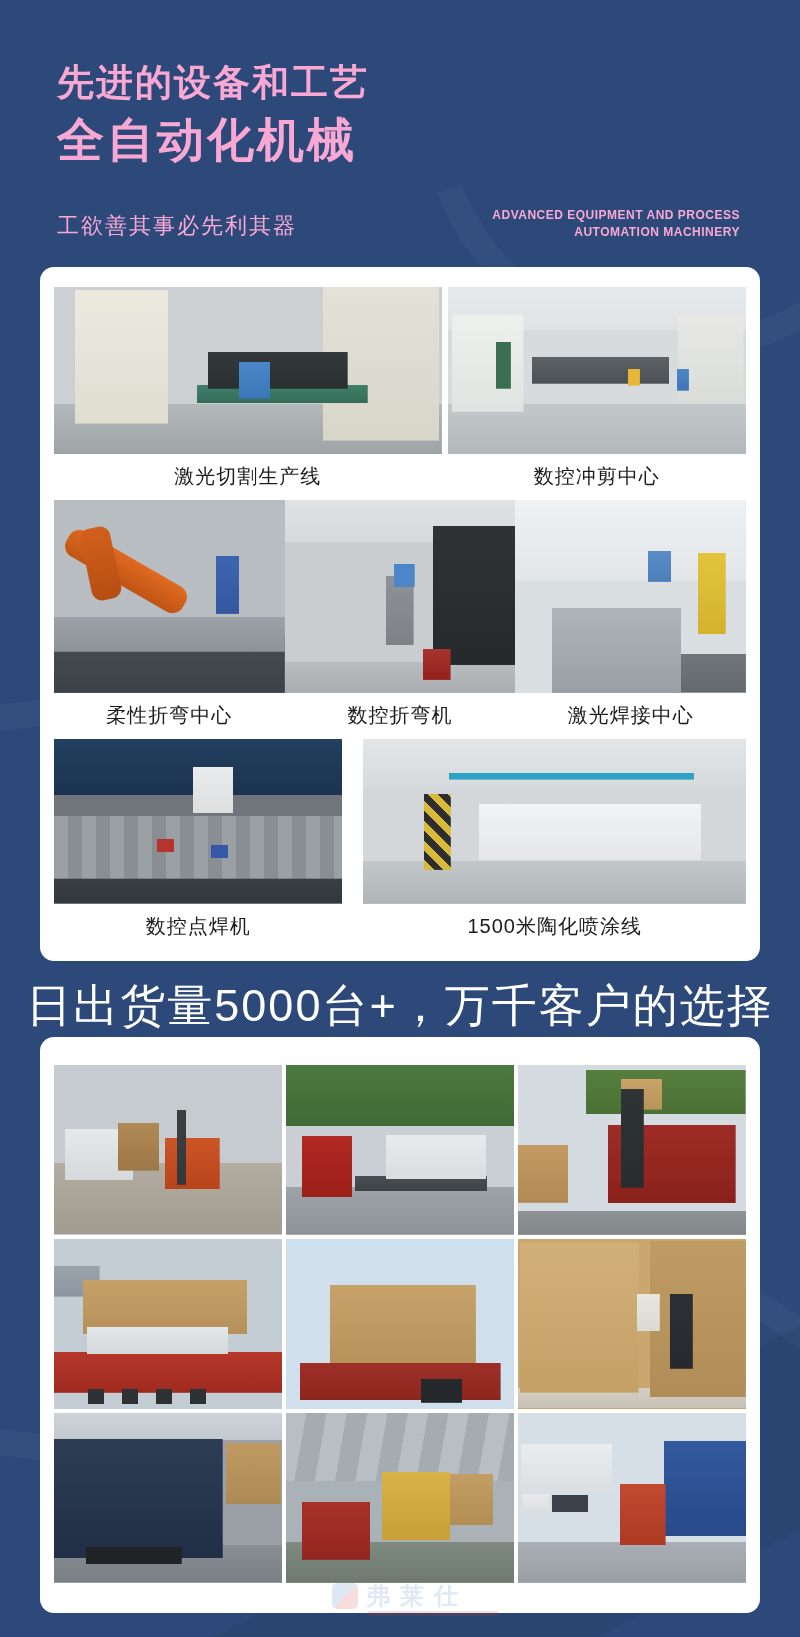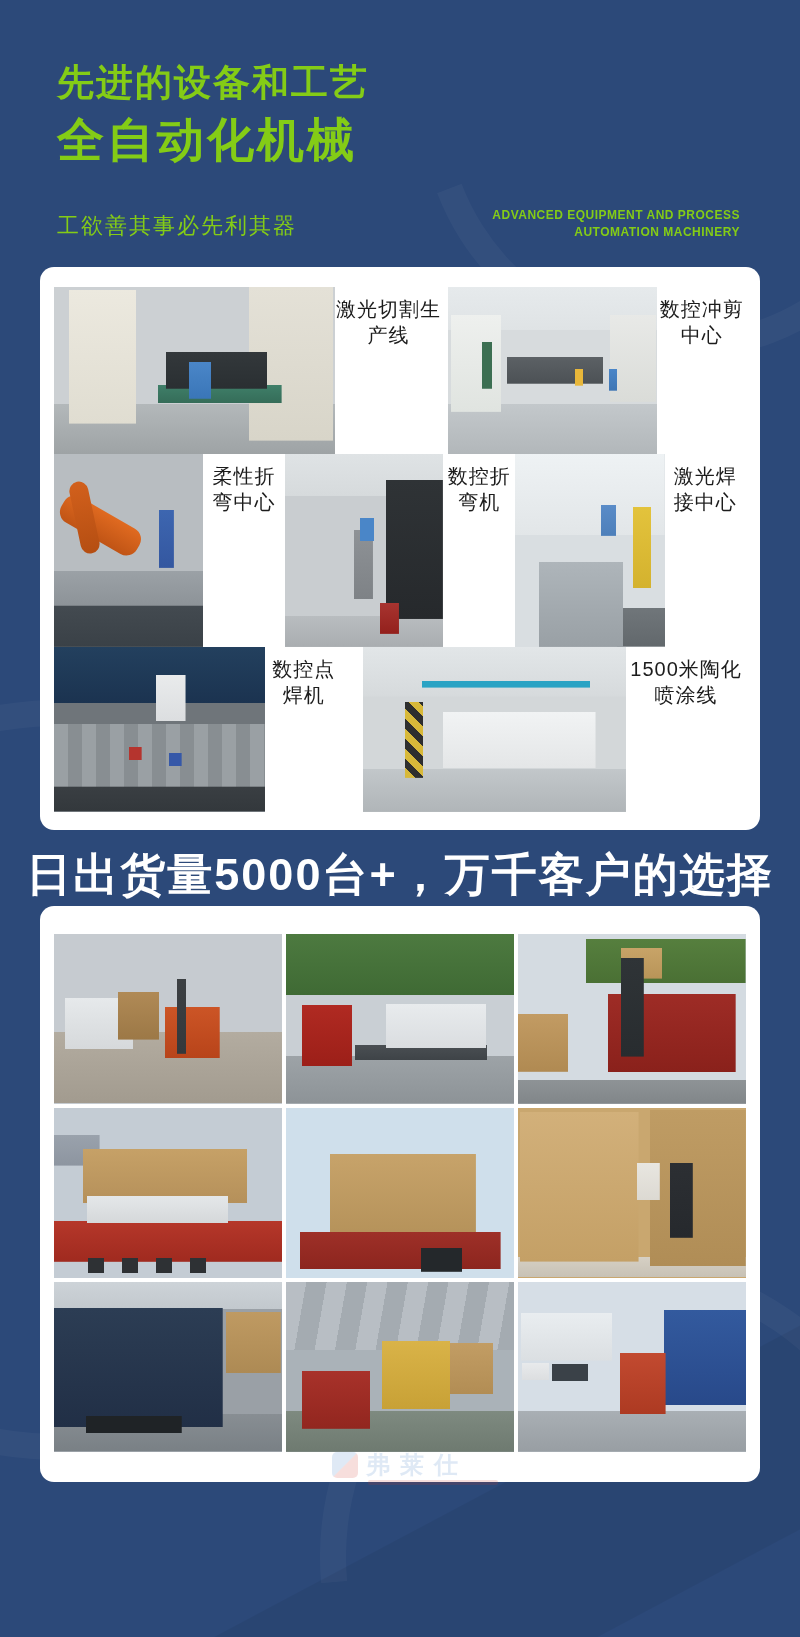--- a/index.html
+++ b/index.html
@@ -25,42 +25,42 @@
   .wm-diag {
     position: absolute;
     width: 1200px; height: 180px;
     background: rgba(0,0,0,0.05);
     transform: rotate(-28deg);
     bottom: -40px; right: -300px;
     pointer-events: none;
   }
 
   
-  .hero { position: relative; padding: 62px 60px 0 57px; color: #84cc16; z-index: 2; }
+  .hero { position: relative; padding: 62px 60px 0 57px; color: #f9a8d4; z-index: 2; }
   .hero-title1 { font-size: 37px; font-weight: 700; letter-spacing: 2px; line-height: 1.15; }
   .hero-title2 { font-size: 47px; font-weight: 700; letter-spacing: 3px; line-height: 1.15; margin-top: 8px; }
   .tag-row { display: flex; justify-content: space-between; align-items: flex-end; margin-top: 40px; }
   .tag-cn { font-size: 22px; font-weight: 500; letter-spacing: 2px; }
   .tag-en { text-align: right; font-size: 12px; font-weight: 700; line-height: 17px; letter-spacing: 0.5px; }
 
   
   .card {
     position: relative;
     margin: 0 40px;
     background: #ffffff;
     border-radius: 14px;
     z-index: 2;
   }
   .card-equipment { margin-top: 26px; padding: 20px 14px 18px; }
 
   .g-row { display: flex; }
   .gap-s { gap: 6px; }
   .gap-m { }
   .gap-l { gap: 14px; }
-  .g-item { margin: 0; min-width: 0; display: flex; flex-direction: row; }
+  .g-item { margin: 0; min-width: 0; display: flex; flex-direction: column; }
   .f390 { flex: 390; } .f300 { flex: 300; }
   .f293 { flex: 293; } .f389 { flex: 389; padding-left: 7px; }
   .f1   { flex: 1; }
 
   .ph {
     width: 100%;
     background-color: #c7ccd0;
     background-repeat: no-repeat;
     position: relative;
     overflow: hidden;
@@ -82,21 +82,21 @@
   
   .banner {
     height: 76px;
     display: flex;
     align-items: center;
     justify-content: center;
     color: #ffffff;
     position: relative;
     z-index: 2;
   }
-  .banner span { font-size: 45px; font-weight: 700; letter-spacing: 2px; margin-top: 14px; }
+  .banner span { font-size: 45px; font-weight: 400; letter-spacing: 2px; margin-top: 14px; }
 
   
   .card-shipping {
     padding: 28px 14px 30px;
     display: grid;
     grid-template-columns: repeat(3, 1fr);
     grid-auto-rows: 170px;
     gap: 4px;
   }
   .brand-wm {

